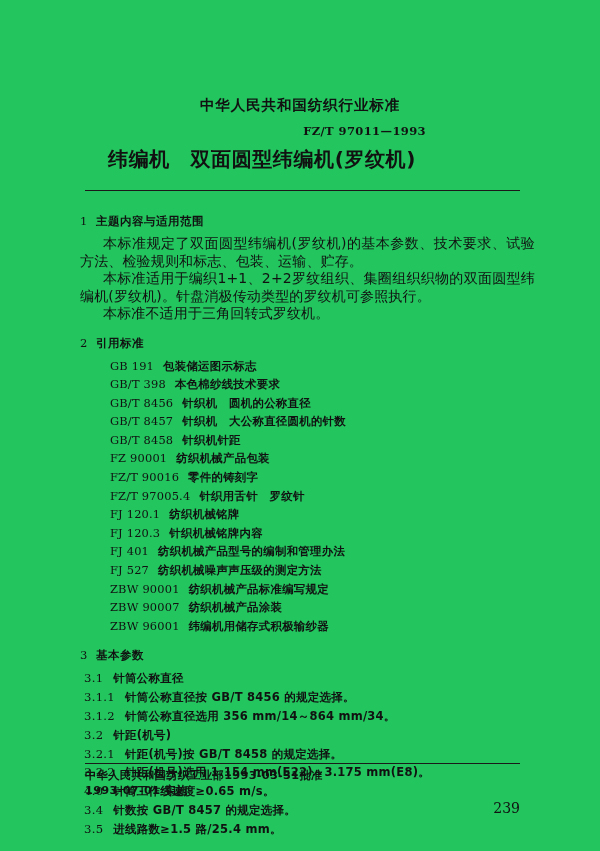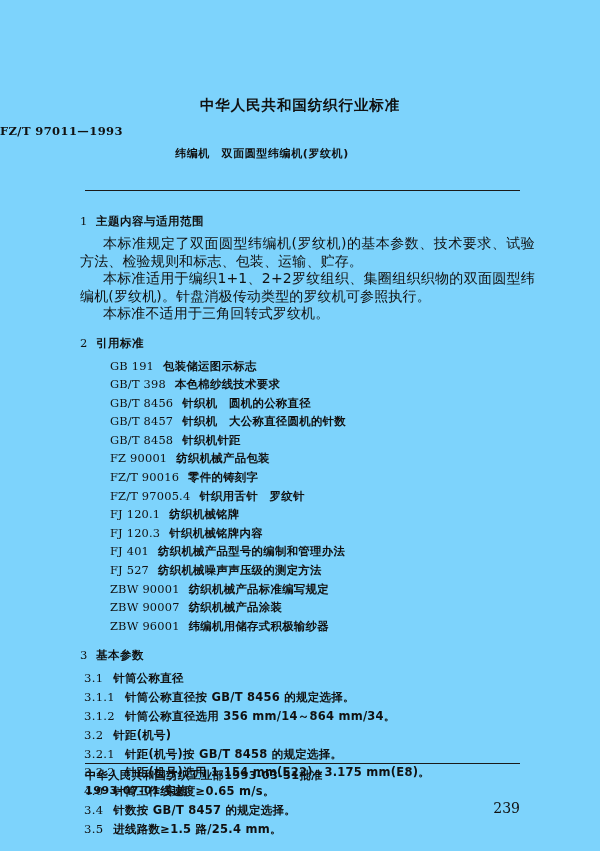--- a/index.html
+++ b/index.html
@@ -13,21 +13,21 @@
     position: relative;
     font-family: "DejaVu Sans", "Liberation Sans", sans-serif;
     color: #1a1a1a;
     overflow: hidden;
   }
   .page {
     position: absolute;
     left: 0; top: 0;
     width: 600px;
     height: 851px;
-    background: #7dd3fc;
+    background: #22c55e;
   }
 
   
   .doc-header {
     position: absolute;
     left: 0;
     top: 96px;
     width: 600px;
     text-align: center;
   }
@@ -35,35 +35,36 @@
     font-size: 14.5px;
     font-weight: bold;
     letter-spacing: 0.9px;
     color: #111;
   }
   .std-number {
     position: absolute;
     left: 0;
     top: 124px;
     width: 504px;
+    text-align: right;
     padding-right: 78px;
     box-sizing: border-box;
     font-family: "DejaVu Serif", "Liberation Serif", serif;
     font-size: 11.5px;
     font-weight: bold;
     letter-spacing: 0.4px;
     color: #111;
   }
   .doc-title {
     position: absolute;
     left: 0;
     top: 146px;
     width: 524px;
     text-align: center;
-    font-size: 11px;
+    font-size: 20px;
     font-weight: bold;
     letter-spacing: 0.6px;
     color: #111;
   }
   .rule-top {
     position: absolute;
     left: 85px;
     top: 190px;
     width: 435px;
     height: 0;

